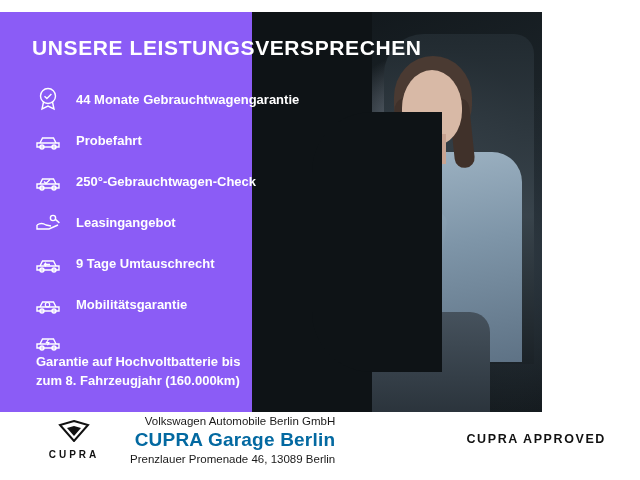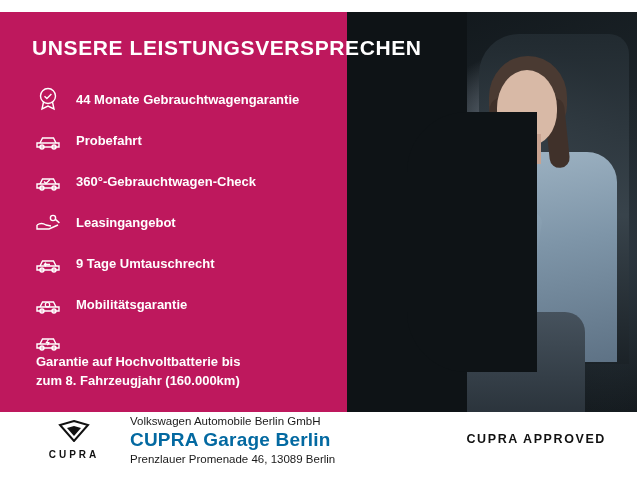--- a/index.html
+++ b/index.html
@@ -30,23 +30,23 @@
   .band-bottom {
     position: absolute;
     left: 0; bottom: 0;
     width: 640px; height: 12px;
     background: #ffffff;
     z-index: 8;
   }
   .hero {
     position: absolute;
     left: 0; top: 12px;
-    width: 637px;
+    width: 542px;
     height: 400px;
-    background: #be185d;
+    background: #8b5cf6;
     overflow: hidden;
   }
   
   .photo {
     position: absolute;
     right: 0; top: 0;
     width: 290px;
     height: 400px;
     background:
       radial-gradient(ellipse 150px 120px at 62% 28%, #7d8794 0%, rgba(125,135,148,0) 62%),
@@ -216,20 +216,21 @@
   .logo-mark { margin-bottom: 3px; }
   .logo-text {
     font-size: 10px;
     letter-spacing: 3px;
     font-weight: bold;
     color: #111;
   }
   .dealer {
     padding-left: 10px;
     line-height: 1.25;
+    text-align: right;
   }
   .dealer .d1 { font-size: 11.5px; color: #1a1a1a; }
   .dealer .d2 { font-size: 19px; font-weight: bold; color: #0369a1; letter-spacing: .2px; }
   .dealer .d3 { font-size: 11.5px; color: #1a1a1a; }
   .approved {
     position: absolute;
     right: 34px;
     top: 20px;
     font-size: 12.5px;
     font-weight: bold;
@@ -297,21 +298,21 @@
       <div class="row">
         <span class="ico">
           <svg width="28" height="22" viewBox="0 0 28 22">
               <path d="M3 14h22v4H3z" fill="none" stroke="#fff" stroke-width="1.4"></path>
               <path d="M6 14l2.5-5h11L22 14" fill="none" stroke="#fff" stroke-width="1.4"></path>
               <circle cx="8" cy="18" r="2" fill="none" stroke="#fff" stroke-width="1.4"></circle>
               <circle cx="20" cy="18" r="2" fill="none" stroke="#fff" stroke-width="1.4"></circle>
               <path d="M10 11.5l2 2 4-4" fill="none" stroke="#fff" stroke-width="1.3"></path>
             </svg>
         </span>
-        <span class="row-text">360°-Gebrauchtwagen-Check</span>
+        <span class="row-text">250°-Gebrauchtwagen-Check</span>
       </div>
 
 
       <div class="row">
         <span class="ico">
           <svg width="28" height="22" viewBox="0 0 28 22">
               <path d="M3 14c3-2 6-2 9 0l5 1" fill="none" stroke="#fff" stroke-width="1.4"></path>
               <path d="M3 14v4h12l9-4" fill="none" stroke="#fff" stroke-width="1.4"></path>
               <circle cx="19" cy="7" r="2.6" fill="none" stroke="#fff" stroke-width="1.4"></circle>
               <path d="M21.4 8.4l4 3.5" fill="none" stroke="#fff" stroke-width="1.4"></path>

